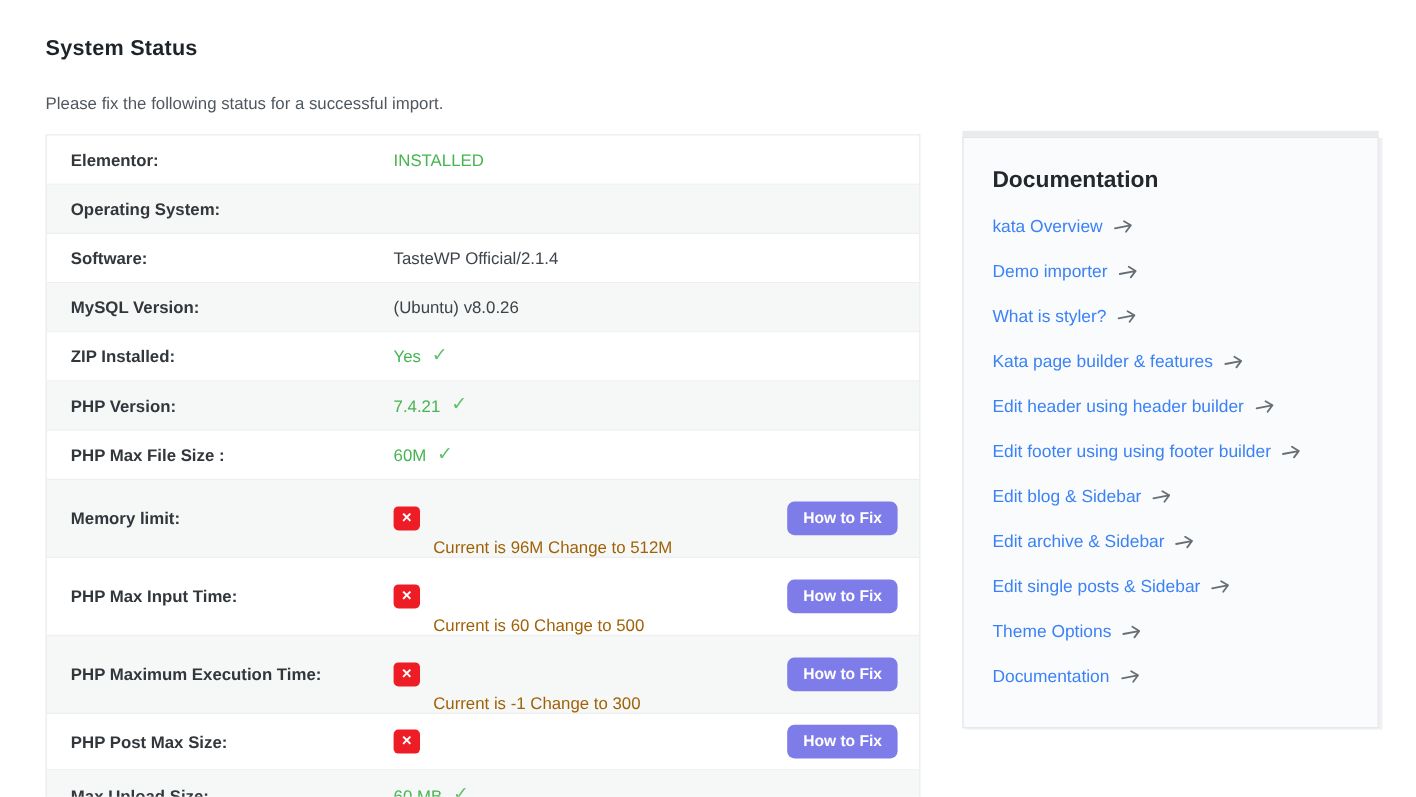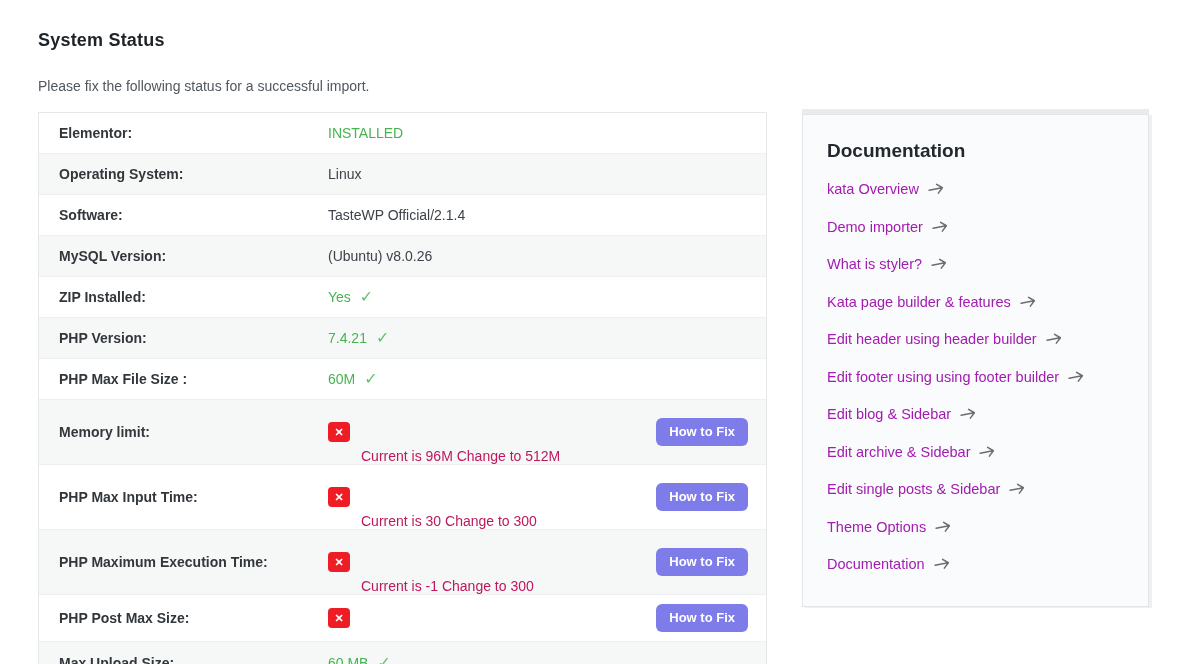--- a/index.html
+++ b/index.html
@@ -55,21 +55,21 @@
     color: #62c169; font-size: 16px; font-weight: 400;
     margin-left: 9px; line-height: 1;
   }
   .x-icon {
     width: 22px; height: 20px;
     background: #ee1c25; border-radius: 4px;
     color: #ffffff; font-size: 11px; font-weight: 700;
     display: inline-flex; align-items: center; justify-content: center;
     margin-right: 11px; line-height: 1; flex-shrink: 0;
   }
-  .error-msg { color: #be185d; margin-top: 48px; }
+  .error-msg { color: #a16207; margin-top: 48px; }
 
   .cell-action { margin-left: auto; padding-right: 18px; }
   .fix-btn {
     background: #7e7ce9; color: #ffffff;
     border: none; border-radius: 6px;
     font-family: inherit; font-size: 13px; font-weight: 700;
     padding: 6px 13px; cursor: pointer; line-height: 1.2;
   }
 
   
@@ -79,21 +79,21 @@
     border: 1px solid #e3e5e8;
     box-shadow: 0 -5px 0 #e9ebee, 3px 1px 0 #eef0f2;
     padding: 25px 24px 12px 24px;
   }
   .doc-title {
     font-size: 19px; font-weight: 700; color: #23282d;
     margin: 0 0 19px 0;
   }
   .doc-link {
     display: flex; align-items: center;
-    font-size: 14.5px; color: #a21caf;
+    font-size: 14.5px; color: #3b82f6;
     margin-bottom: 21.5px;
     cursor: pointer; text-decoration: none;
   }
   .arrow-icon {
     display: inline-flex; margin-left: 9px;
     transform: rotate(-11deg); transform-origin: center;
   }
   .arrow-icon svg { display: block; }
 </style>
 </head>
@@ -110,23 +110,20 @@
 
       <div class="row">
         <div class="cell-label">Elementor:</div>
         <div class="cell-value">
           <span class="green">INSTALLED</span>
         </div>
       </div>
 
       <div class="row alt">
         <div class="cell-label">Operating System:</div>
-        <div class="cell-value">
-          <span>Linux</span>
-        </div>
       </div>
 
       <div class="row">
         <div class="cell-label">Software:</div>
         <div class="cell-value">
           <span>TasteWP Official/2.1.4</span>
         </div>
       </div>
 
       <div class="row alt">
@@ -168,21 +165,21 @@
         </div>
         <div class="cell-action">
           <button class="fix-btn">How to Fix</button>
         </div>
       </div>
 
       <div class="row error-row">
         <div class="cell-label">PHP Max Input Time:</div>
         <div class="cell-value">
           <span class="x-icon">✕</span>
-          <span class="error-msg">Current is 30 Change to 300</span>
+          <span class="error-msg">Current is 60 Change to 500</span>
         </div>
         <div class="cell-action">
           <button class="fix-btn">How to Fix</button>
         </div>
       </div>
 
       <div class="row alt error-row">
         <div class="cell-label">PHP Maximum Execution Time:</div>
         <div class="cell-value">
           <span class="x-icon">✕</span>

